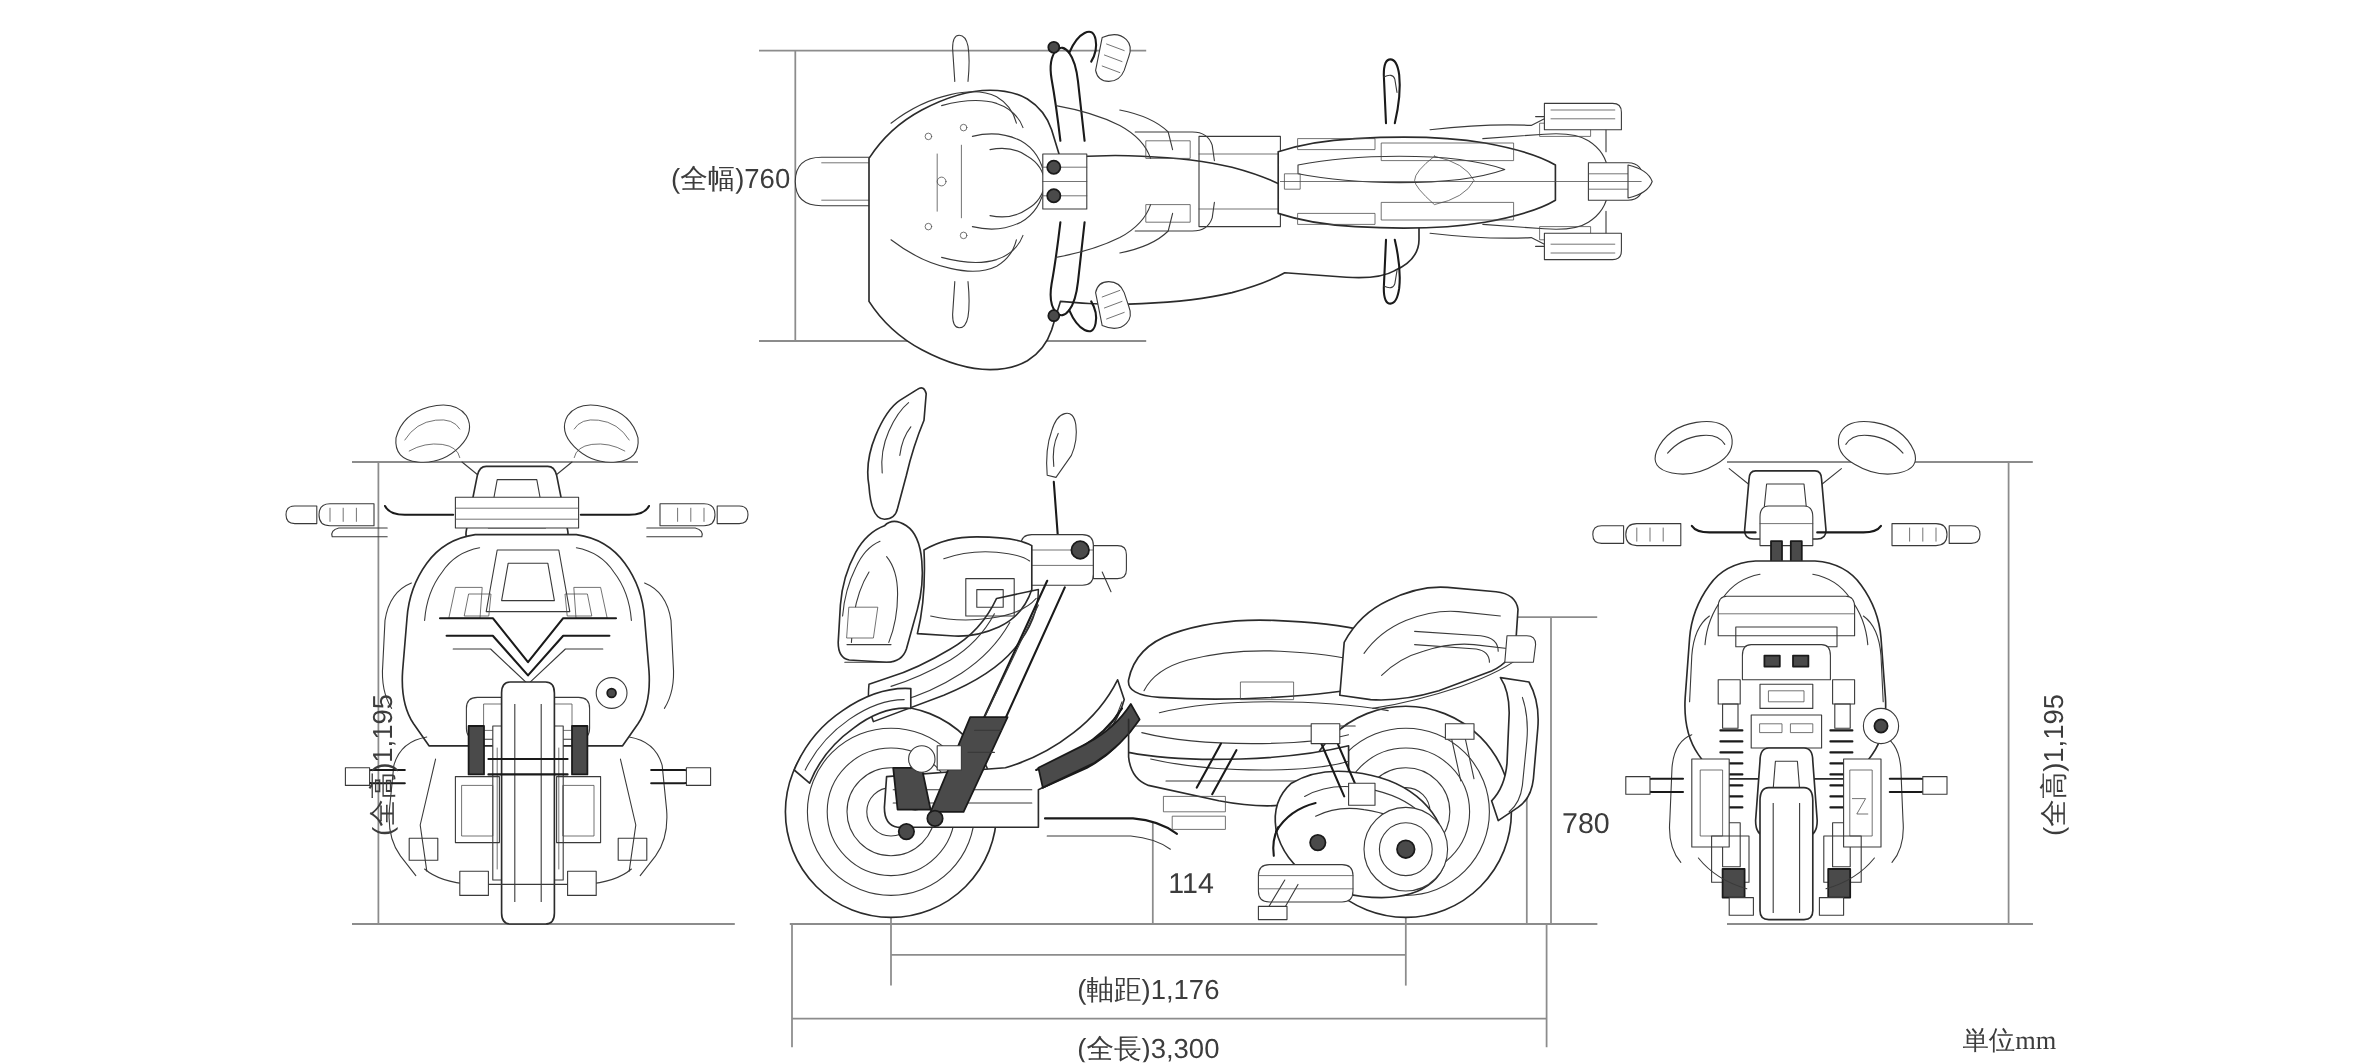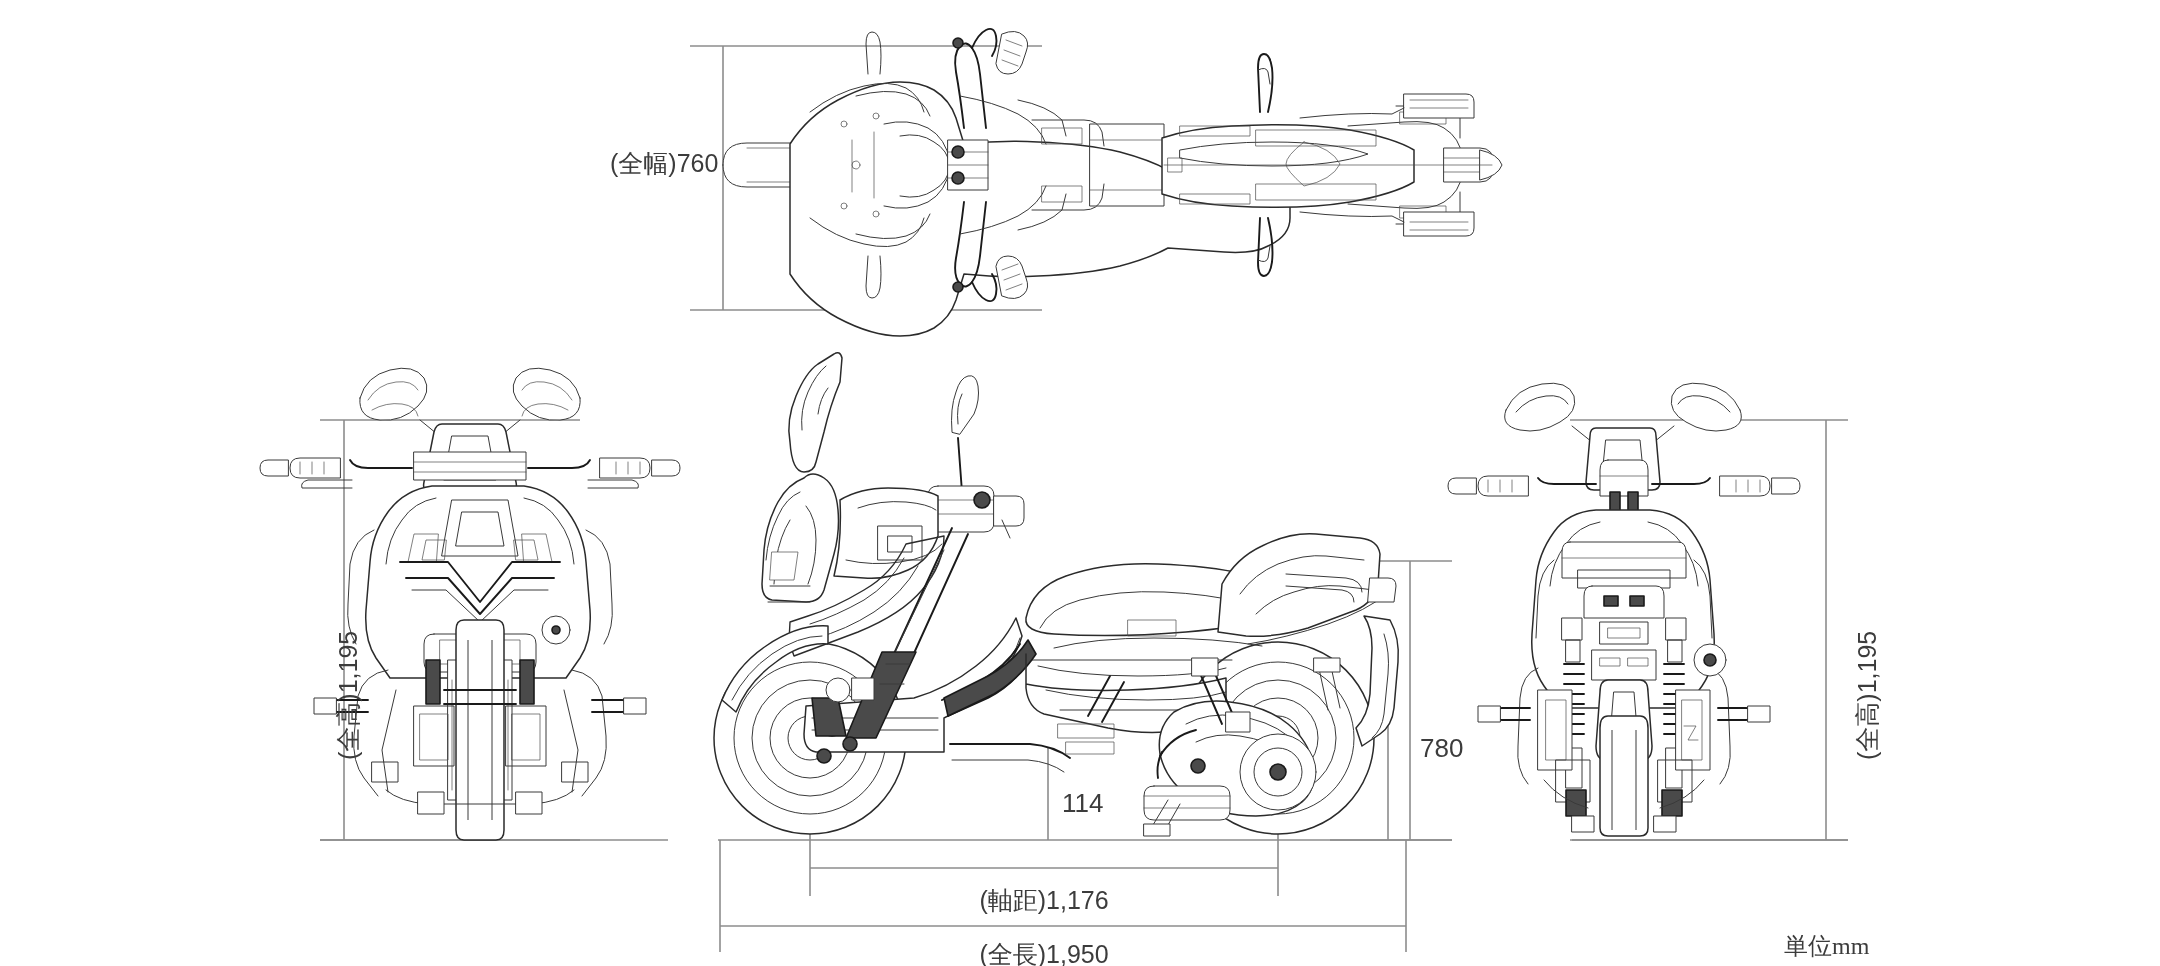--- a/index.html
+++ b/index.html
@@ -664,17 +664,17 @@
   <div class="dimlabel rot" style="left:336px; top:760px;">(全高)1,195</div>
 
   <div class="dimlabel rot" style="left:1855px; top:760px;">(全高)1,195</div>
 
   <div class="dimlabel num" style="left:1420px; top:708px; transform:translateY(-50%);margin-top:40px;">780</div>
 
   <div class="dimlabel num" style="left:1062px; top:803px; transform:translateY(-50%);">114</div>
 
   <div class="dimlabel" style="left:1044px; top:888px; transform:translateX(-50%);">(軸距)1,176</div>
 
-  <div class="dimlabel" style="left:1044px; top:942px; transform:translateX(-50%);">(全長)1,950</div>
+  <div class="dimlabel" style="left:1044px; top:942px; transform:translateX(-50%);">(全長)3,300</div>
 
   <div class="unitlabel" style="left:1784px; top:930px;">単位mm</div>
 
 </div>
 
 </body></html>

